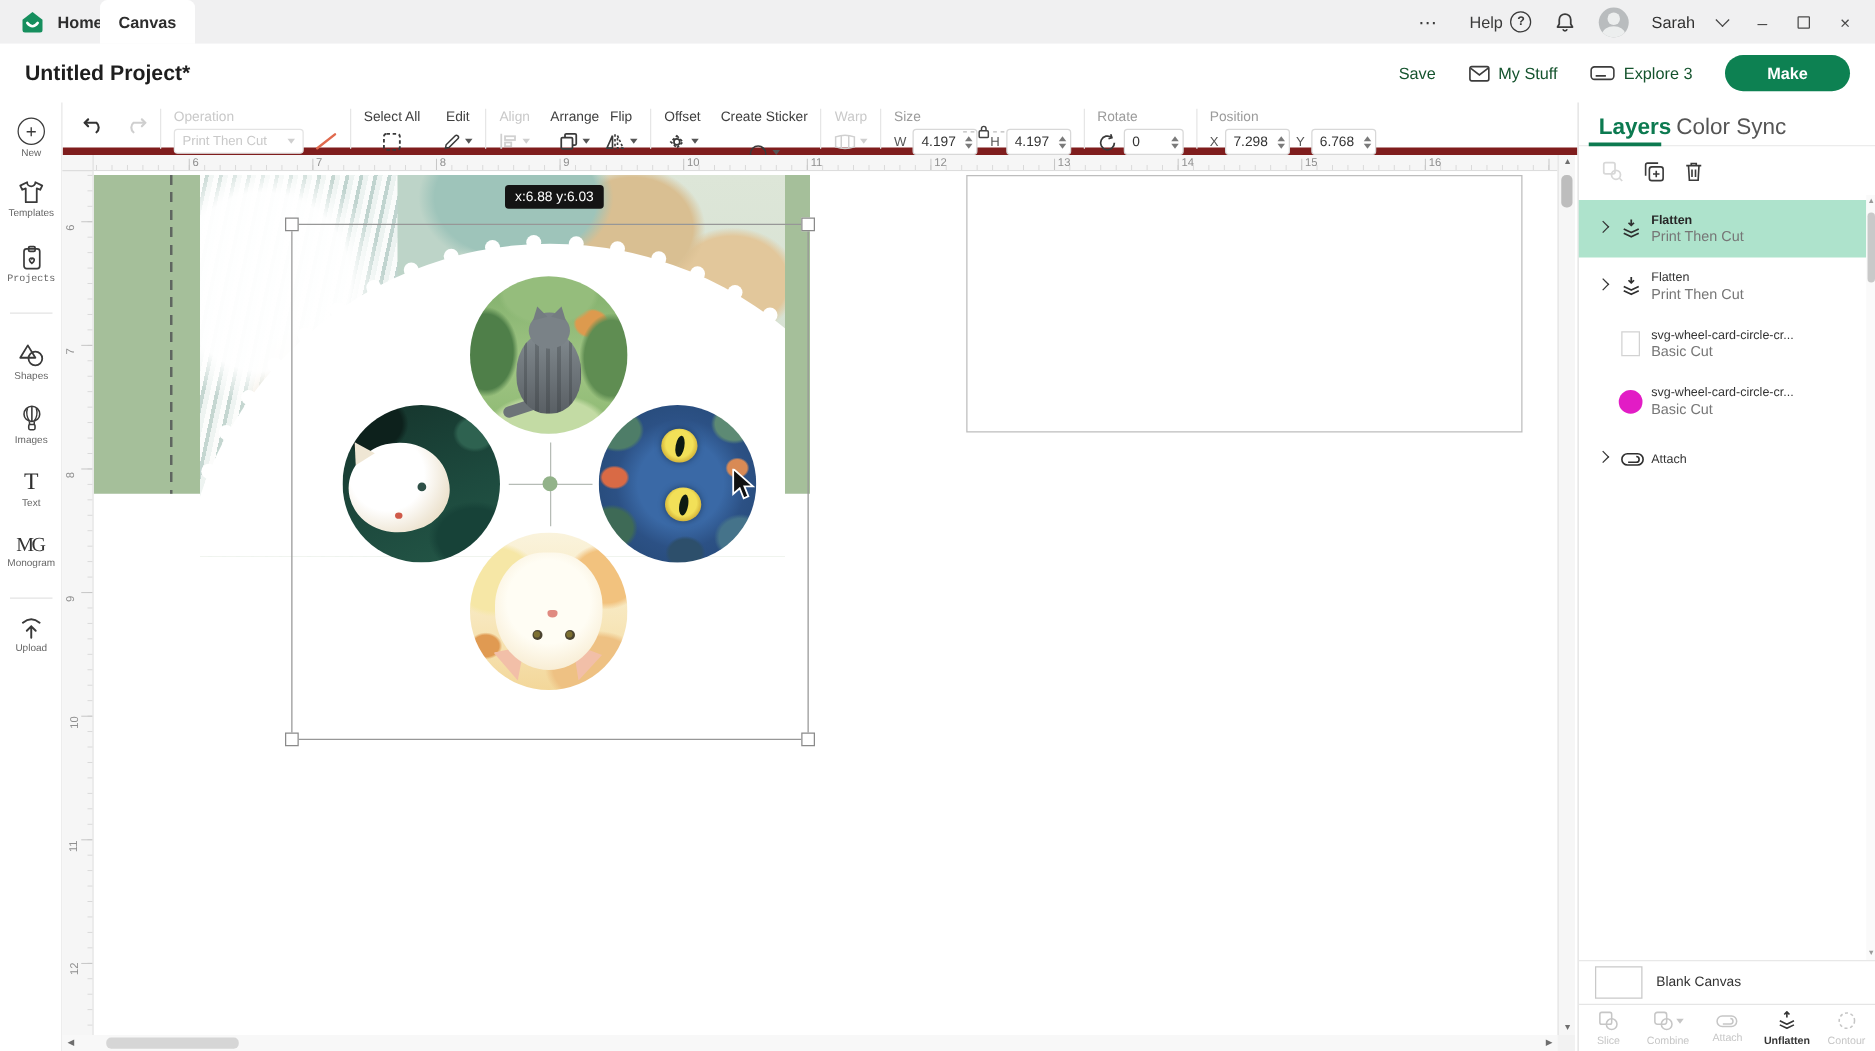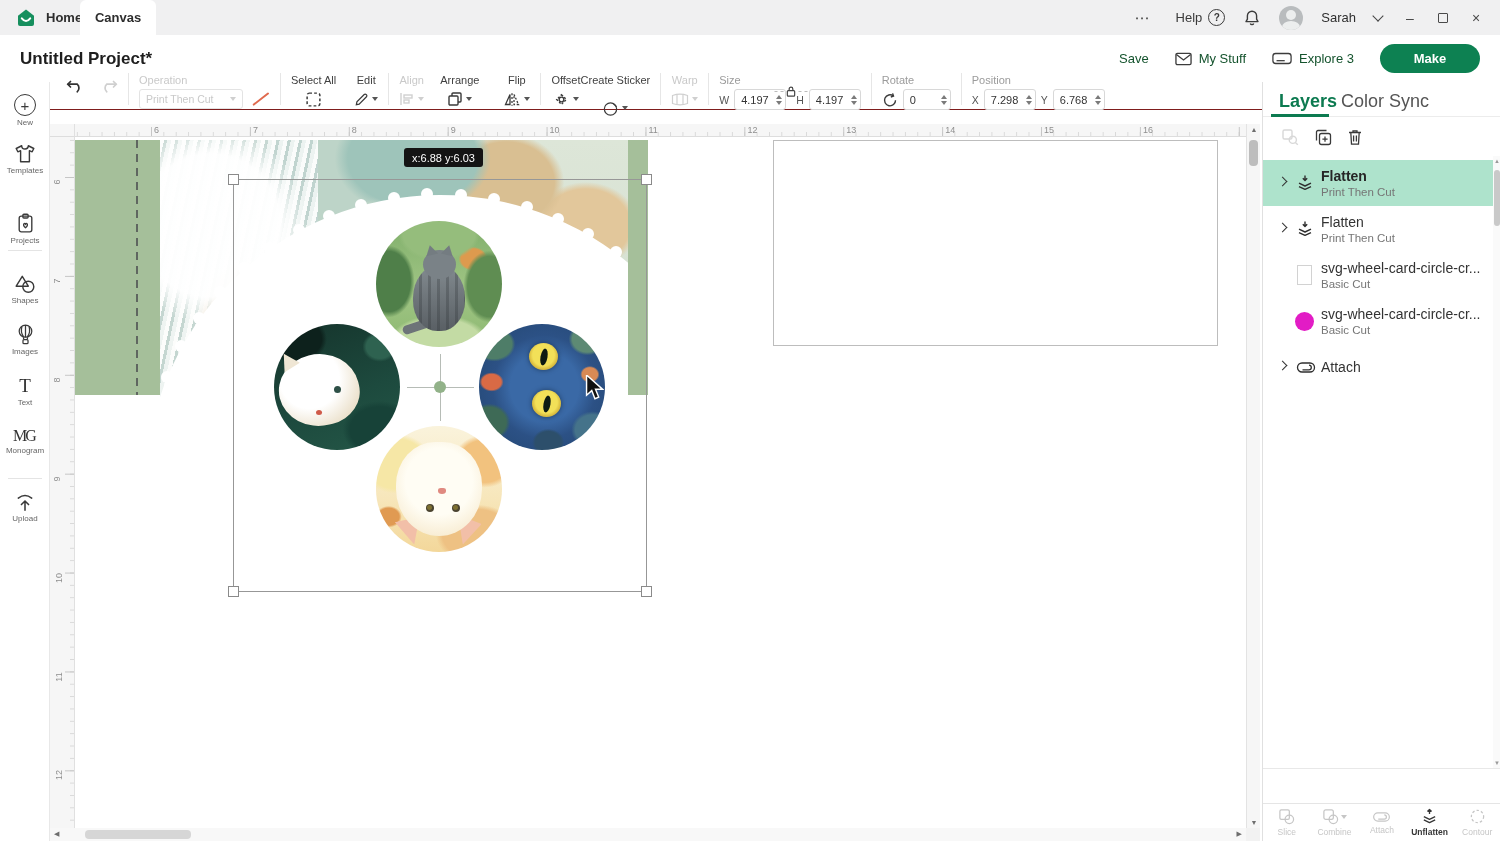--- a/index.html
+++ b/index.html
@@ -26,21 +26,21 @@
   .winsq { width:10px; height:10px; border:1.3px solid #4a4a4a; border-radius:1px; }
 
   
   .header { position:absolute; left:0; top:35px; width:1500px; height:47px; background:#fff; }
   .proj-title { position:absolute; left:20px; top:14px; font-size:17px; font-weight:700; color:#1e1e1e; }
   .header-right { position:absolute; right:20px; top:0; height:47px; display:flex; align-items:center; gap:26px; }
   .hr-item { display:flex; align-items:center; gap:7px; font-size:13px; color:#14532d; cursor:pointer; }
   .make-btn { width:100px; height:29px; border-radius:18px; background:#0d8152; color:#fff; font-size:13px; font-weight:700; display:flex; align-items:center; justify-content:center; cursor:pointer; }
 
   
-  .toolbar { position:absolute; left:50px; top:68px; width:1212px; height:42px; background:#fff; border-bottom:1px solid #7f1d1d; display:flex; align-items:flex-start; }
+  .toolbar { position:absolute; left:50px; top:82px; width:1212px; height:42px; background:#fff; border-bottom:6px solid #7f1d1d; display:flex; align-items:flex-start; }
   .tsep { width:1px; height:32px; background:#e6e6e6; margin:5px 10px 0 10px; flex:none; }
   .tb-col { display:flex; flex-direction:column; align-items:center; gap:3px; padding-top:6px; flex:none; }
   .tb-lbl { font-size:11px; color:#3f3f3f; white-space:nowrap; }
   .tb-lbl.gray { color:#9b9b9b; }
   .tb-lbl.dis { color:#c9c9c9; }
   .icon-line { display:flex; align-items:center; gap:3px; height:20px; }
   .caret { width:0; height:0; border-left:3.5px solid transparent; border-right:3.5px solid transparent; border-top:4px solid #555; }
   .caret.dis { border-top-color:#cfcfcf; }
   .undo-btn { margin:10px 0 0 16px; color:#333; }
   .redo-btn { margin:10px 0 0 14px; color:#cfcfcf; }
@@ -201,21 +201,21 @@
   .ptab.idle { left:78px; color:#555; }
   .ptab-underline { position:absolute; left:8px; top:32px; width:58px; height:3px; background:#0c7a50; }
   .picons { position:absolute; left:0; top:42px; height:26px; display:flex; align-items:center; gap:15px; padding-left:18px; }
   .layer-rows { position:absolute; left:0; top:78px; width:230px; }
   .lrow { position:relative; width:100%; height:46px; display:flex; align-items:center; cursor:pointer; }
   .lrow.sel { background:#aee3cc; }
   .lchev { position:absolute; left:15px; width:10px; height:10px; }
   .lchev:before { content:""; position:absolute; left:1px; top:0; width:6px; height:6px; border-right:1.8px solid #333; border-top:1.8px solid #333; transform:rotate(45deg); }
   .licon { position:absolute; left:33px; color:#2f2f2f; }
   .ltxt { position:absolute; left:58px; display:flex; flex-direction:column; gap:2px; }
-  .lname { font-size:14px; color:#333; }
+  .lname { font-size:10px; color:#333; }
   .lrow.sel .lname, .lrow.b .lname { font-weight:700; color:#262626; }
   .lop { font-size:11.5px; color:#767676; }
   .sw-square { position:absolute; left:34px; width:15px; height:20px; background:#fff; border:1px solid #d2d2d2; }
   .sw-circle { position:absolute; left:32px; width:19px; height:19px; border-radius:50%; background:#e21cc5; }
   .pscroll { position:absolute; left:230px; top:74px; width:8px; height:612px; background:#fafafa; }
   .psthumb { position:absolute; left:1px; top:14px; width:6px; height:56px; background:#c9c9c9; border-radius:3px; }
   .psarr { position:absolute; left:0; width:8px; text-align:center; font-size:6px; color:#9a9a9a; }
   .pdivider { position:absolute; left:0; top:686px; width:238px; border-top:1px solid #e8e8e8; }
   .blank-row { position:absolute; left:0; top:687px; width:238px; height:34px; display:flex; align-items:center; }
   .blank-sw { position:absolute; left:13px; top:4px; width:38px; height:26px; background:#fff; border:1px solid #c9c9c9; }
@@ -354,21 +354,21 @@
       <span class="icon-line">
           <span>
             <svg width="16" height="16" viewBox="0 0 16 16" fill="none" stroke="#3a3a3a" stroke-width="1.4">
               <rect x="2" y="5" width="9" height="9" rx="1"></rect>
               <path d="M5 5V3a1 1 0 0 1 1-1h7a1 1 0 0 1 1 1v7a1 1 0 0 1-1 1h-2"></path>
             </svg>
           </span>
           <span class="caret"></span>
         </span>
     </div>
-    <div class="tb-col" style="margin-left:24px;">
+    <div class="tb-col" style="margin-left:4px;">
       <span class="tb-lbl">Flip</span>
       <span class="icon-line">
           <span>
             <svg width="18" height="15" viewBox="0 0 18 14" fill="none" stroke="#3a3a3a" stroke-width="1.3">
               <path d="M7 2 2.5 12H7Z"></path>
               <path d="m11 2 4.5 10H11Z" stroke-dasharray="2 1.6"></path>
               <path d="M9 .8v12.4" stroke-dasharray="2 1.8"></path>
             </svg>
           </span>
           <span class="caret"></span>
@@ -380,21 +380,21 @@
       <span class="icon-line">
           <span>
             <svg width="17" height="17" viewBox="0 0 16 16" fill="none" stroke="#3a3a3a" stroke-width="1.3">
               <rect x="4.8" y="4.8" width="6.4" height="6.4" transform="rotate(45 8 8)" stroke-dasharray="2 1.5"></rect>
               <circle cx="8" cy="8" r="2.2"></circle>
             </svg>
           </span>
           <span class="caret"></span>
         </span>
     </div>
-    <div class="tb-col" style="margin-left:0;gap:12px;">
+    <div class="tb-col" style="margin-left:16px;gap:12px;">
       <span class="tb-lbl">Create Sticker</span>
       <span class="icon-line">
           <span>
             <svg width="17" height="17" viewBox="0 0 18 18" fill="none" stroke="#3a3a3a" stroke-width="1.3">
               <circle cx="9" cy="9.5" r="6.5"></circle>
               <path d="m12 3.8 3.4 3.4"></path>
             </svg>
           </span>
           <span class="caret"></span>
         </span>
@@ -493,21 +493,21 @@
       <span class="sb-lbl">New</span>
     </div>
     <div class="sb-item" style="top:62px;">
       <span>
           <svg width="22" height="20" viewBox="0 0 20 18" fill="none" stroke="#3a3a3a" stroke-width="1.3" stroke-linejoin="round">
             <path d="M7 1.5 2 4l1.5 3L6 6v10h8V6l2.5 1L18 4l-5-2.5a3 3 0 0 1-6 0Z"></path>
           </svg>
         </span>
       <span class="sb-lbl">Templates</span>
     </div>
-    <div class="sb-item" style="top:131px;">
+    <div class="sb-item" style="top:114px;font-family:Liberation Mono, monospace;">
       <span>
           <svg width="17" height="21" viewBox="0 0 16 20" fill="none" stroke="#3a3a3a" stroke-width="1.3">
             <rect x="2" y="3" width="12" height="15" rx="2"></rect>
             <rect x="5.5" y="1.2" width="5" height="3.6" rx="1"></rect>
             <path d="M8 14c-1.8-1.4-2.4-3.1-1.2-3.8.7-.4 1.2.4 1.2.4s.5-.8 1.2-.4C10.4 10.9 9.8 12.6 8 14Z"></path>
           </svg>
         </span>
       <span class="sb-lbl">Projects</span>
     </div>
     <div class="sb-div" style="top:168px;"></div>
@@ -756,20 +756,24 @@
       </div>
     </div>
 
     <div class="pscroll">
       <span class="psarr" style="top:2px;">▲</span>
       <div class="psthumb"></div>
       <span class="psarr" style="bottom:2px;">▼</span>
     </div>
 
     <div class="pdivider"></div>
+    <div class="blank-row">
+      <span class="blank-sw"></span>
+      <span class="blank-lbl">Blank Canvas</span>
+    </div>
 
     <div class="btools">
       <div class="btool">
         <span>
             <svg width="17" height="17" viewBox="0 0 18 18" fill="none" stroke="currentColor" stroke-width="1.3">
               <rect x="2" y="2" width="10" height="10" rx="1.5"></rect>
               <circle cx="12" cy="12" r="4.5"></circle>
             </svg>
           </span>
         <span class="btlbl">Slice</span>

